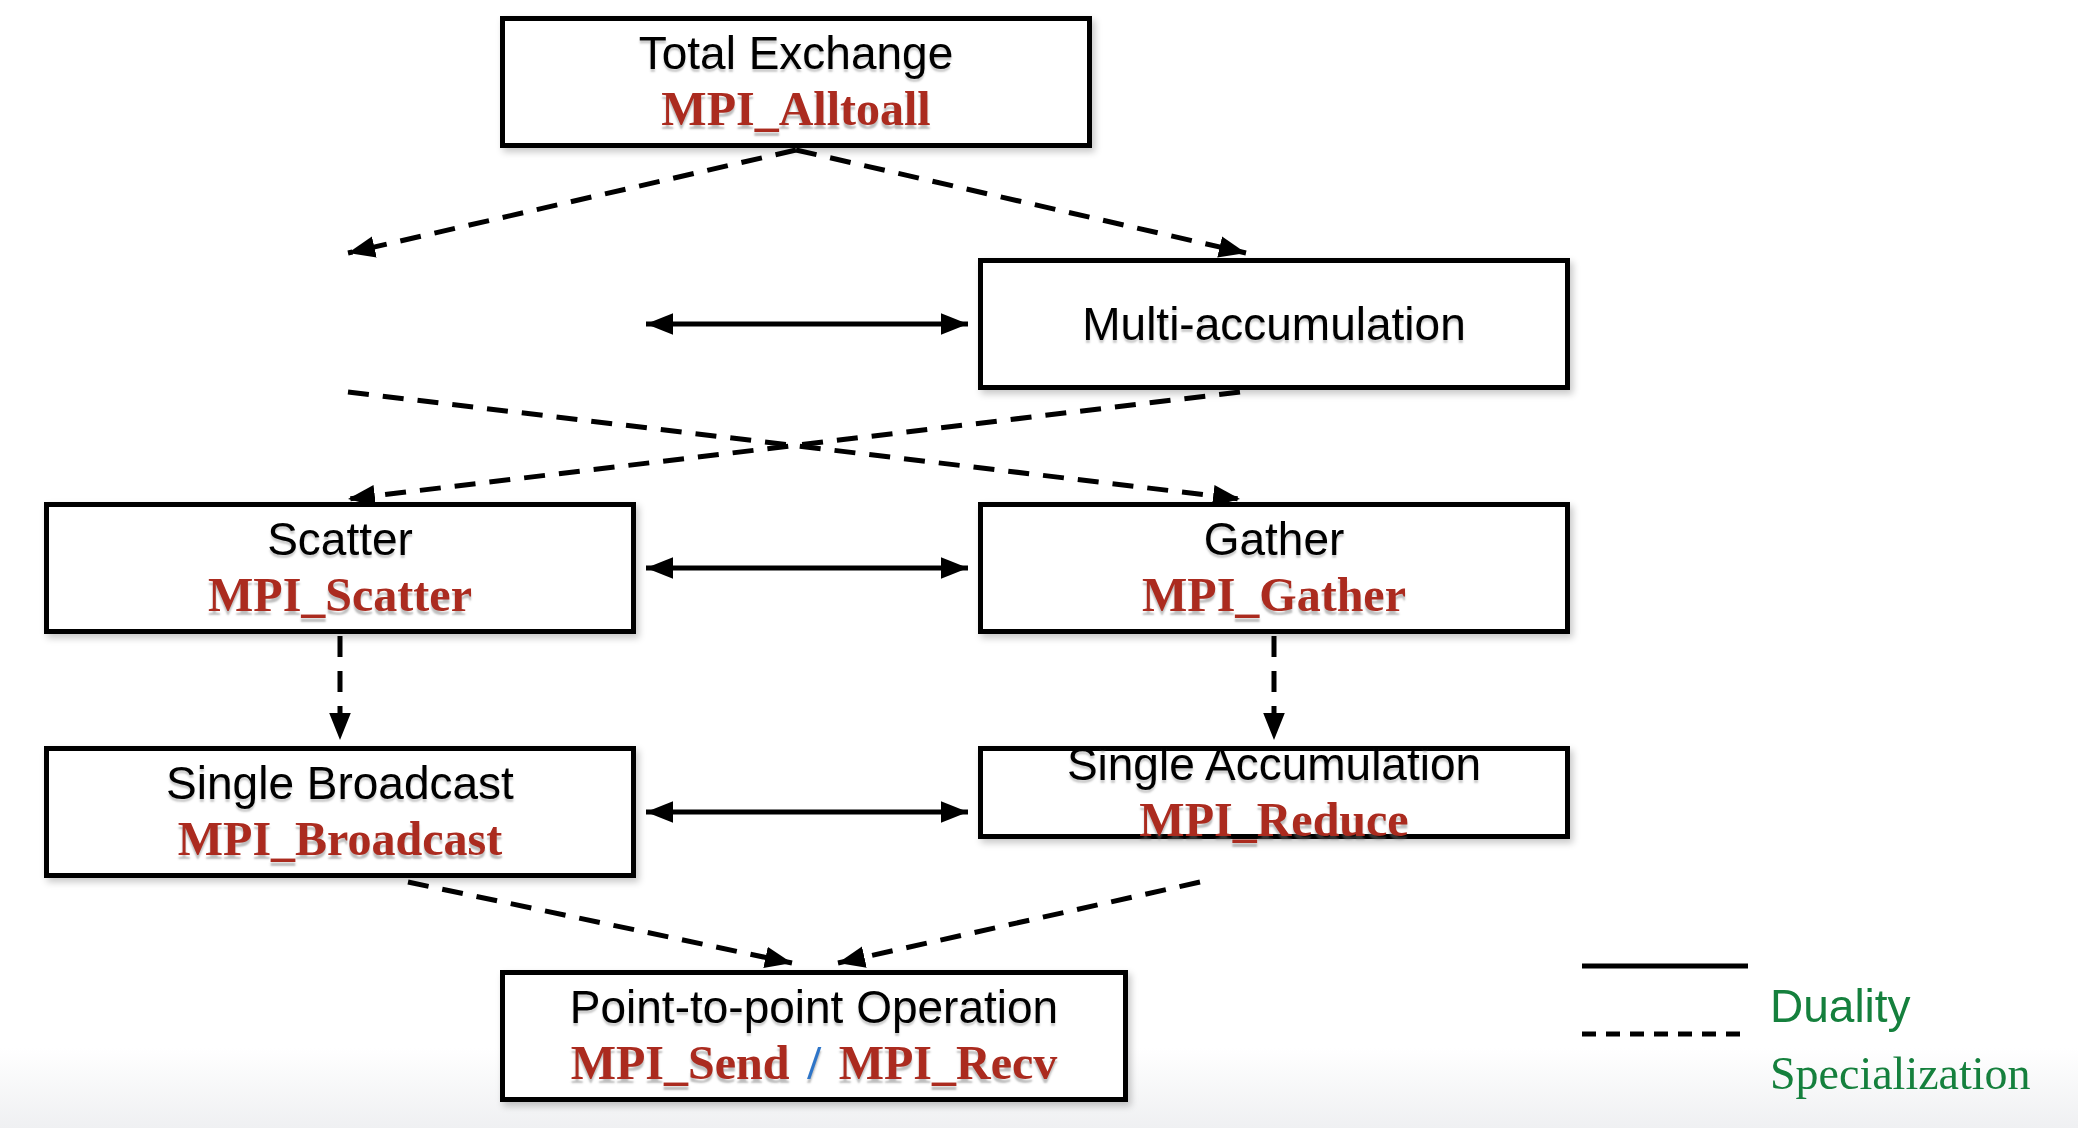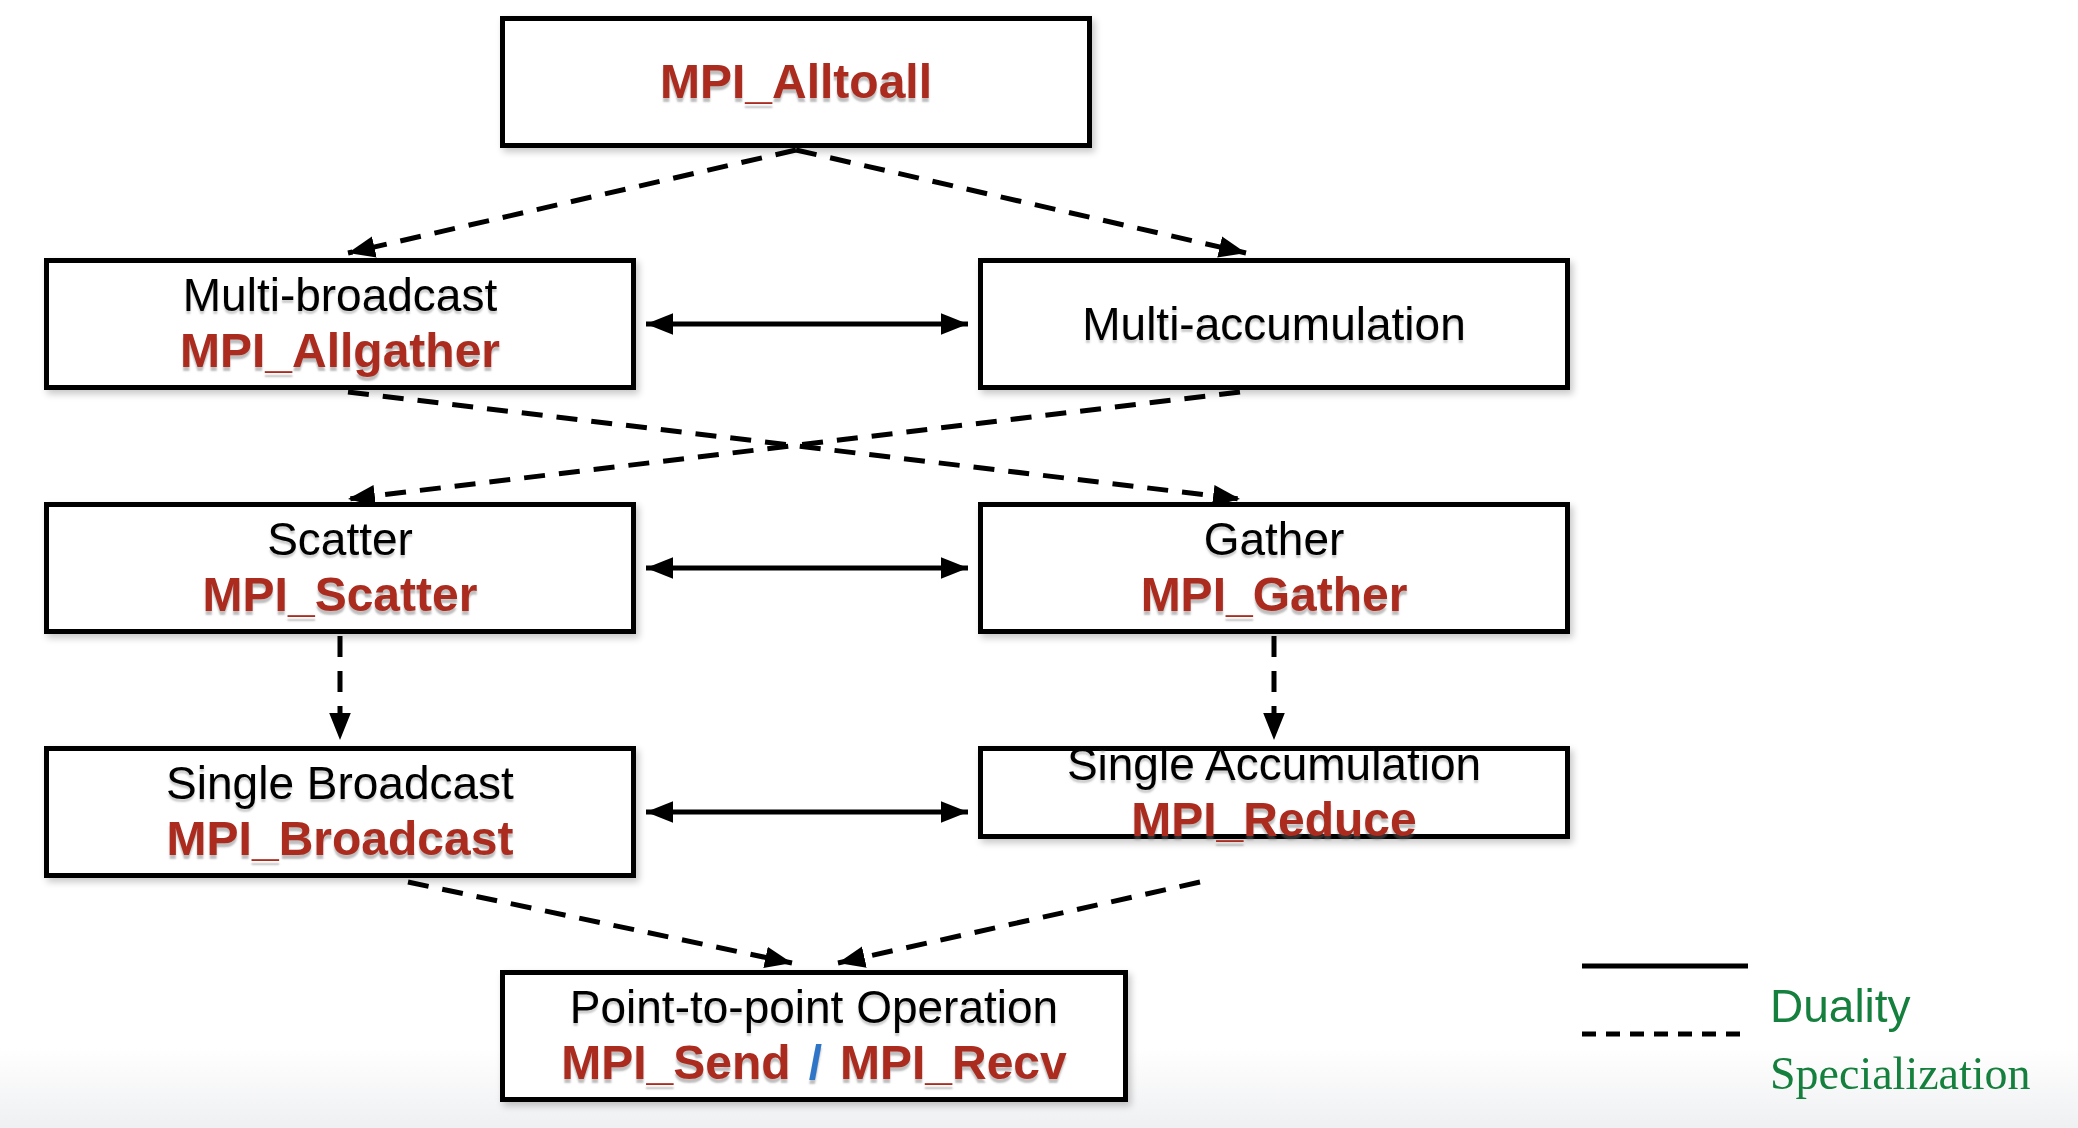--- a/index.html
+++ b/index.html
@@ -32,21 +32,21 @@
   }
   .node-title {
     font-family: "Liberation Sans", sans-serif;
     font-size: 46px;
     line-height: 54px;
     color: #000000;
     white-space: nowrap;
     text-shadow: 0px 3px 2px rgba(110,110,110,0.35);
   }
   .node-mpi {
-    font-family: Liberation Sans, sans-serif;
+    font-family: Liberation Serif, serif;
     font-weight: bold;
     font-size: 48px;
     line-height: 58px;
     color: #ab2b1f;
     white-space: nowrap;
     text-shadow: 0px 4px 2px rgba(110,110,110,0.45);
   }
   .node-mpi .slash {
     color: #2e75c8;
     margin: 0 18px;
@@ -102,27 +102,24 @@
 
     <line x1="646" y1="324" x2="968" y2="324" stroke="#000000" stroke-width="5" marker-start="url(#mStart)" marker-end="url(#mEnd)"></line>
     <line x1="646" y1="568" x2="968" y2="568" stroke="#000000" stroke-width="5" marker-start="url(#mStart)" marker-end="url(#mEnd)"></line>
     <line x1="646" y1="812" x2="968" y2="812" stroke="#000000" stroke-width="5" marker-start="url(#mStart)" marker-end="url(#mEnd)"></line>
 
     <line x1="1582" y1="966" x2="1748" y2="966" stroke="#000000" stroke-width="5"></line>
     <line x1="1582" y1="1034" x2="1748" y2="1034" stroke="#000000" stroke-width="5" stroke-dasharray="14 10"></line>
   </svg>
 
   <div class="node" style="left:500px; top:16px; width:592px; height:132px;">
+    <div class="node-title">Total Exchange</div>
     <div class="node-mpi">MPI_Alltoall</div>
   </div>
 
-  <div class="node" style="left:44px; top:258px; width:592px; height:132px;">
-    <div class="node-title">Multi-broadcast</div>
-    <div class="node-mpi">MPI_Allgather</div>
-  </div>
 
   <div class="node" style="left:978px; top:258px; width:592px; height:132px;">
     <div class="node-title">Multi-accumulation</div>
   </div>
 
   <div class="node" style="left:44px; top:502px; width:592px; height:132px;">
     <div class="node-title">Scatter</div>
     <div class="node-mpi">MPI_Scatter</div>
   </div>
 

